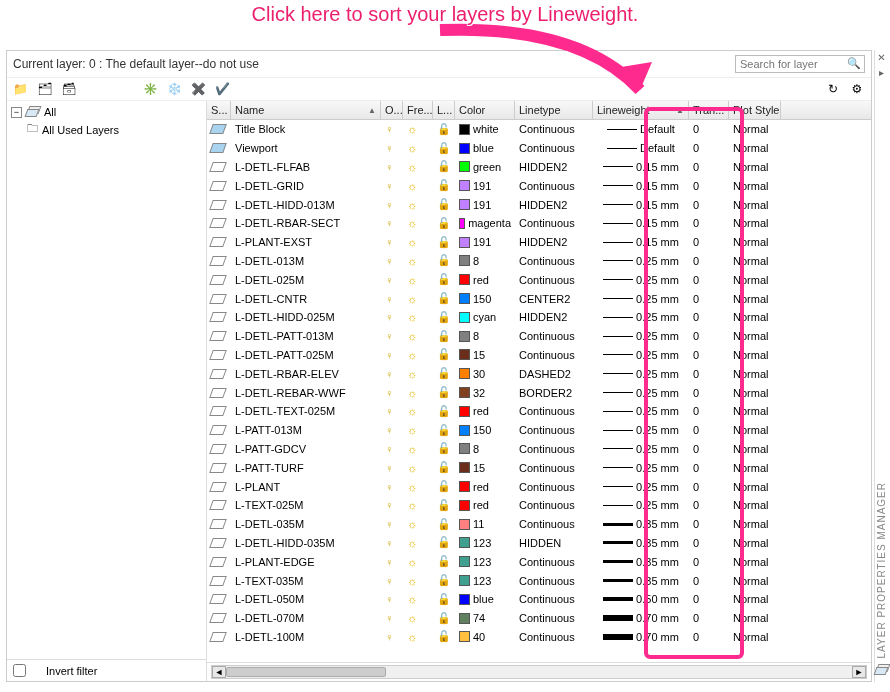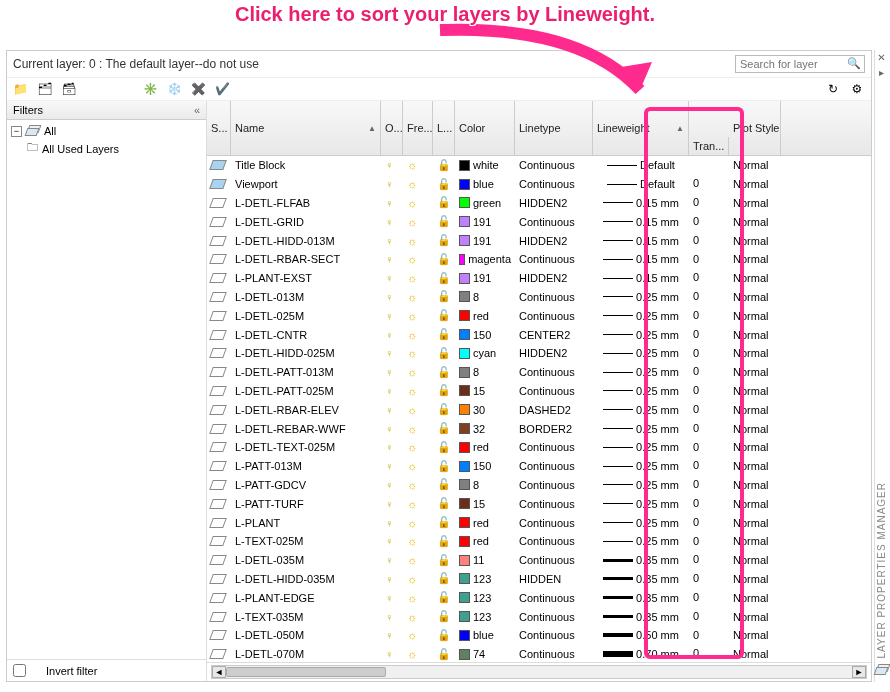--- a/index.html
+++ b/index.html
@@ -1,20 +1,20 @@
 <!DOCTYPE html>
 <html><head>
 <meta charset="utf-8">
 <style>
   * { box-sizing: border-box; margin: 0; padding: 0; font-family: "Segoe UI", Tahoma, sans-serif; font-size: 11px; }
   body { background: #fff; width: 890px; height: 692px; position: relative; }
 
   .annotation {
     position: absolute; top: 3px; left: 0; width: 100%;
-    text-align: center; font-size: 20px; font-weight: 700;
+    text-align: center; font-size: 20px; font-weight: 400;
     color: #ec1f6f;
     text-shadow: -1px -1px 0 #fff, 1px -1px 0 #fff, -1px 1px 0 #fff, 1px 1px 0 #fff;
     z-index: 50;
   }
   .arrow-svg { position: absolute; top: 20px; left: 420px; width: 290px; height: 110px; z-index: 40; pointer-events:none;}
 
   .panel {
     position: absolute; left: 6px; top: 50px; right: 18px; bottom: 10px;
     border: 1px solid #ccc; background: #fff; display:flex; flex-direction:column;
   }
@@ -60,21 +60,21 @@
 
   .right-strip { position:absolute; right:2px; top:50px; bottom:10px; width:14px; display:flex; flex-direction:column; align-items:center; border-left:1px solid #ddd;}
   .right-strip .x { font-size:10px; color:#666; margin:2px 0;}
   .vlabel { writing-mode:vertical-rl; transform:rotate(180deg); font-size:10px; color:#888; letter-spacing:1px; margin-top:auto; margin-bottom:6px;}
   .layers-ico { margin-bottom:4px;}
 
   .highlight-box { position:absolute; border:4px solid #ff2a8d; border-radius:6px; pointer-events:none; z-index:30;}
 
   
   .c-s{width:24px;} .c-name{width:150px;} .c-on{width:22px;} .c-fre{width:30px;} .c-lock{width:22px;}
-  .c-color{width:60px;} .c-ltype{width:78px;} .c-lw{width:96px;justify-content:center;} .c-tran{width:40px;margin-top:36px;} .c-plot{width:52px;}
+  .c-color{width:60px;} .c-ltype{width:78px;} .c-lw{width:96px;justify-content:center;} .c-tran{width:40px;} .c-plot{width:52px;}
 
   
   .layer-ico { display:inline-block; width:14px; height:10px; border:1px solid #888; transform:skewX(-20deg); background:#fff;}
   .layer-ico.blue { background:#a8d4f0;}
   .bulb { color:#c9a800;}
   .sun { color:#e8b400;}
   .lock { color:#c49a3a;}
   .stack-ico { display:inline-block; position:relative; width:14px; height:12px;}
   .stack-ico span{position:absolute;width:12px;height:8px;border:1px solid #888;transform:skewX(-20deg);background:#f0f0f0;}
   .stack-ico span:nth-child(1){top:0;left:2px;}
@@ -108,24 +108,20 @@
     <span class="ico">❄️</span>
     <span class="ico">✖️</span>
     <span class="ico">✔️</span>
     <span class="spacer"></span>
     <span class="ico">↻</span>
     <span class="ico">⚙</span>
   </div>
 
   <div class="body-row">
     <div class="filters-pane">
-      <div class="filters-head">
-        <span>Filters</span>
-        <span class="collapse">«</span>
-      </div>
       <div class="tree">
         <div class="tree-row">
           <span class="twisty">−</span>
           <span class="stack-ico">
               <span></span>
               <span></span>
             </span>
           <span>All</span>
         </div>
         <div class="tree-row tree-indent">

